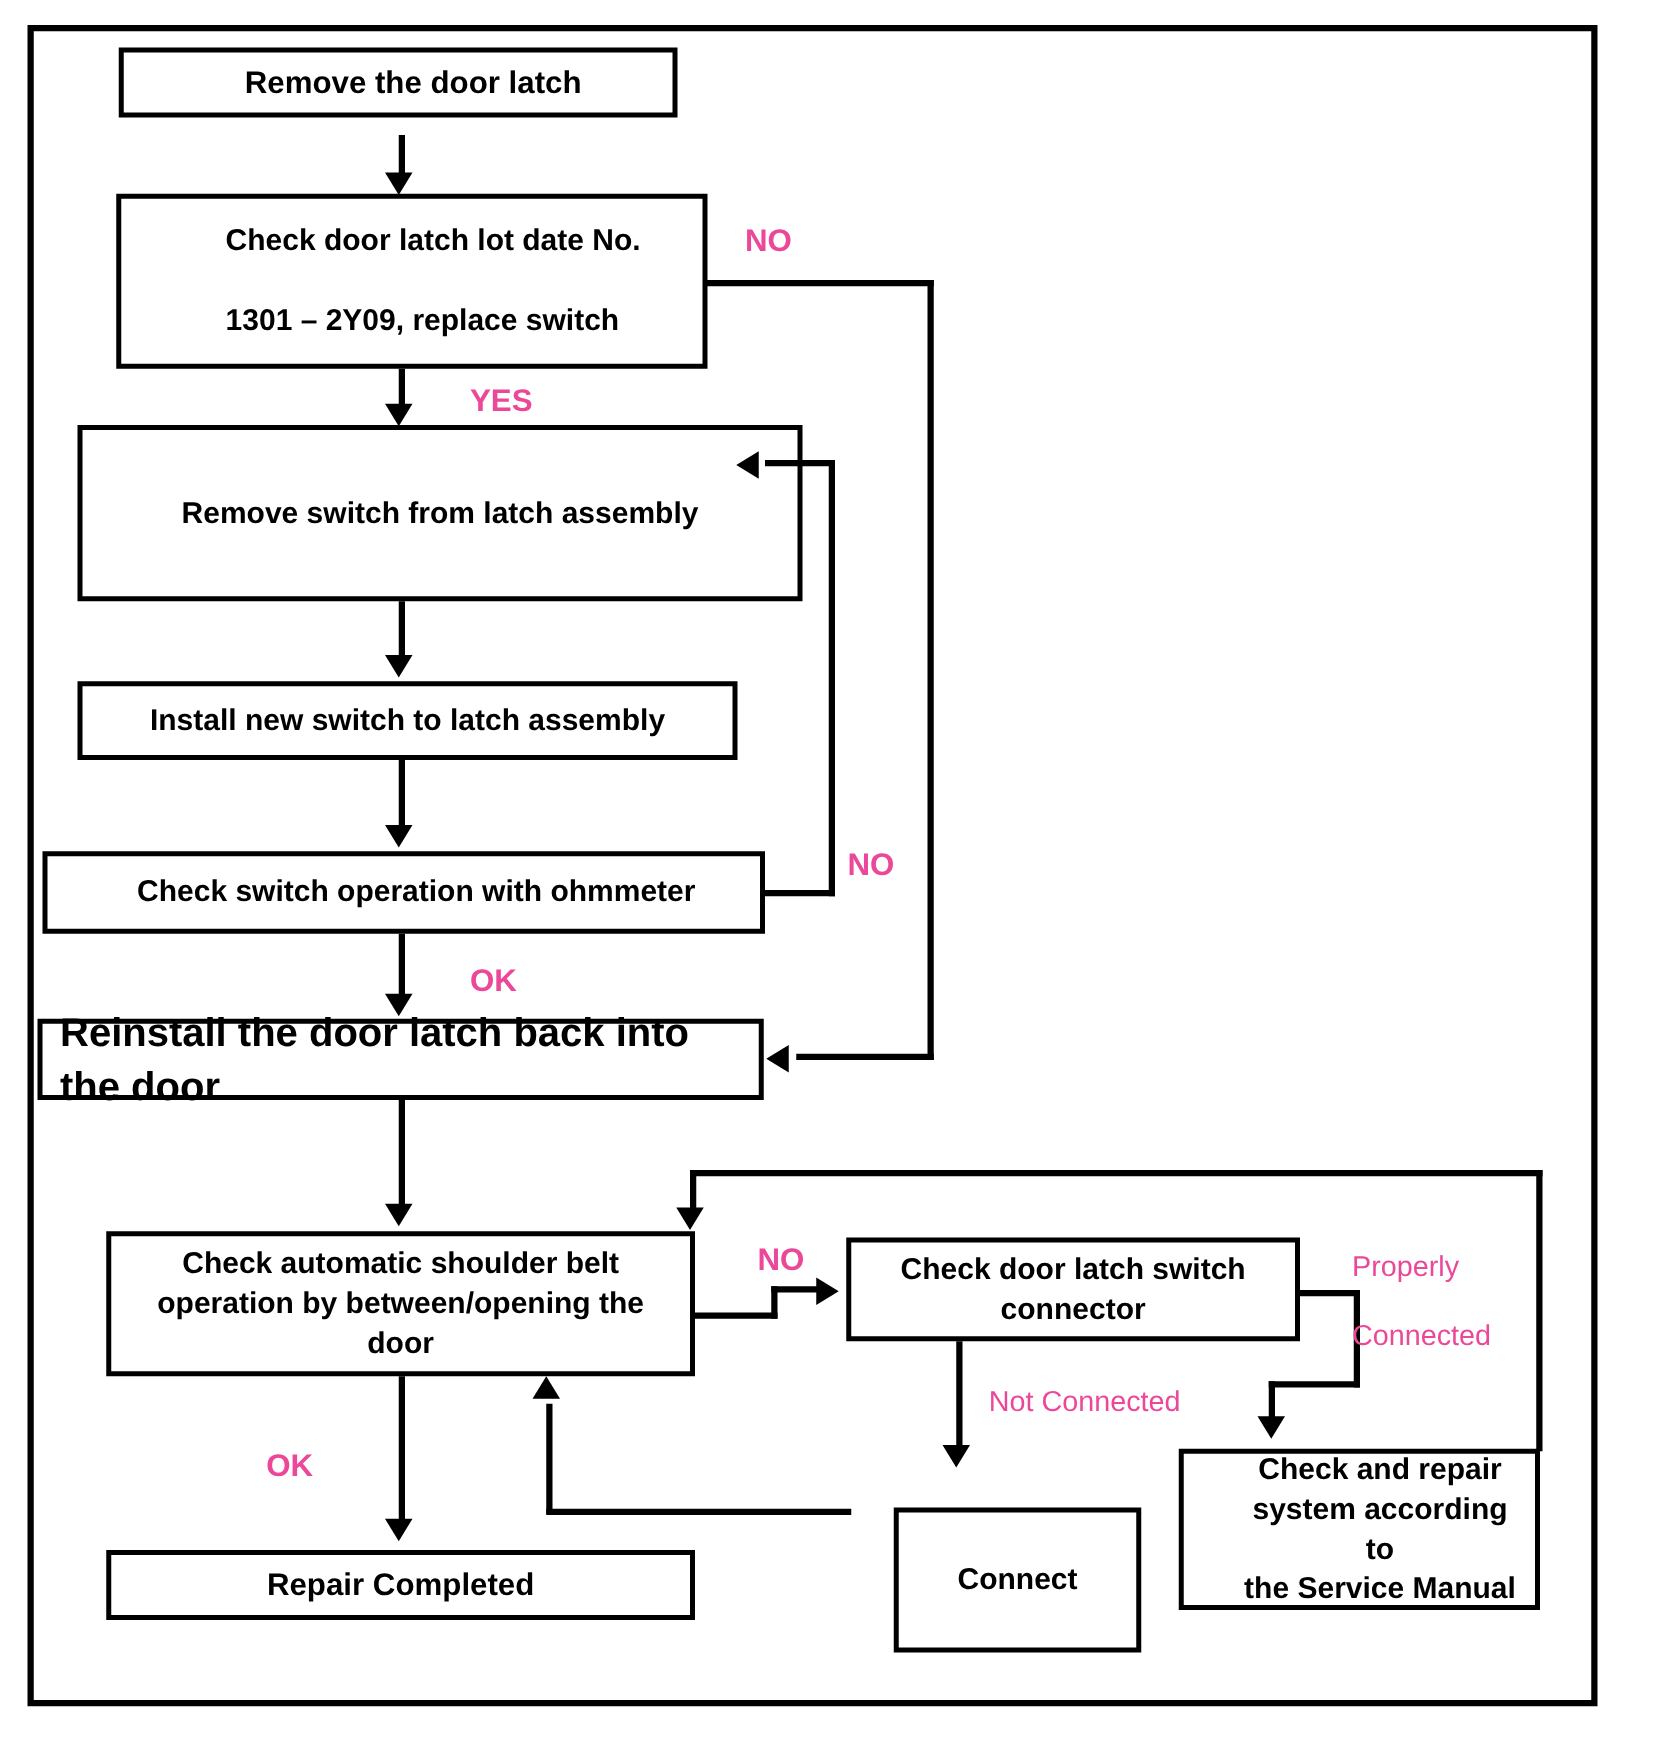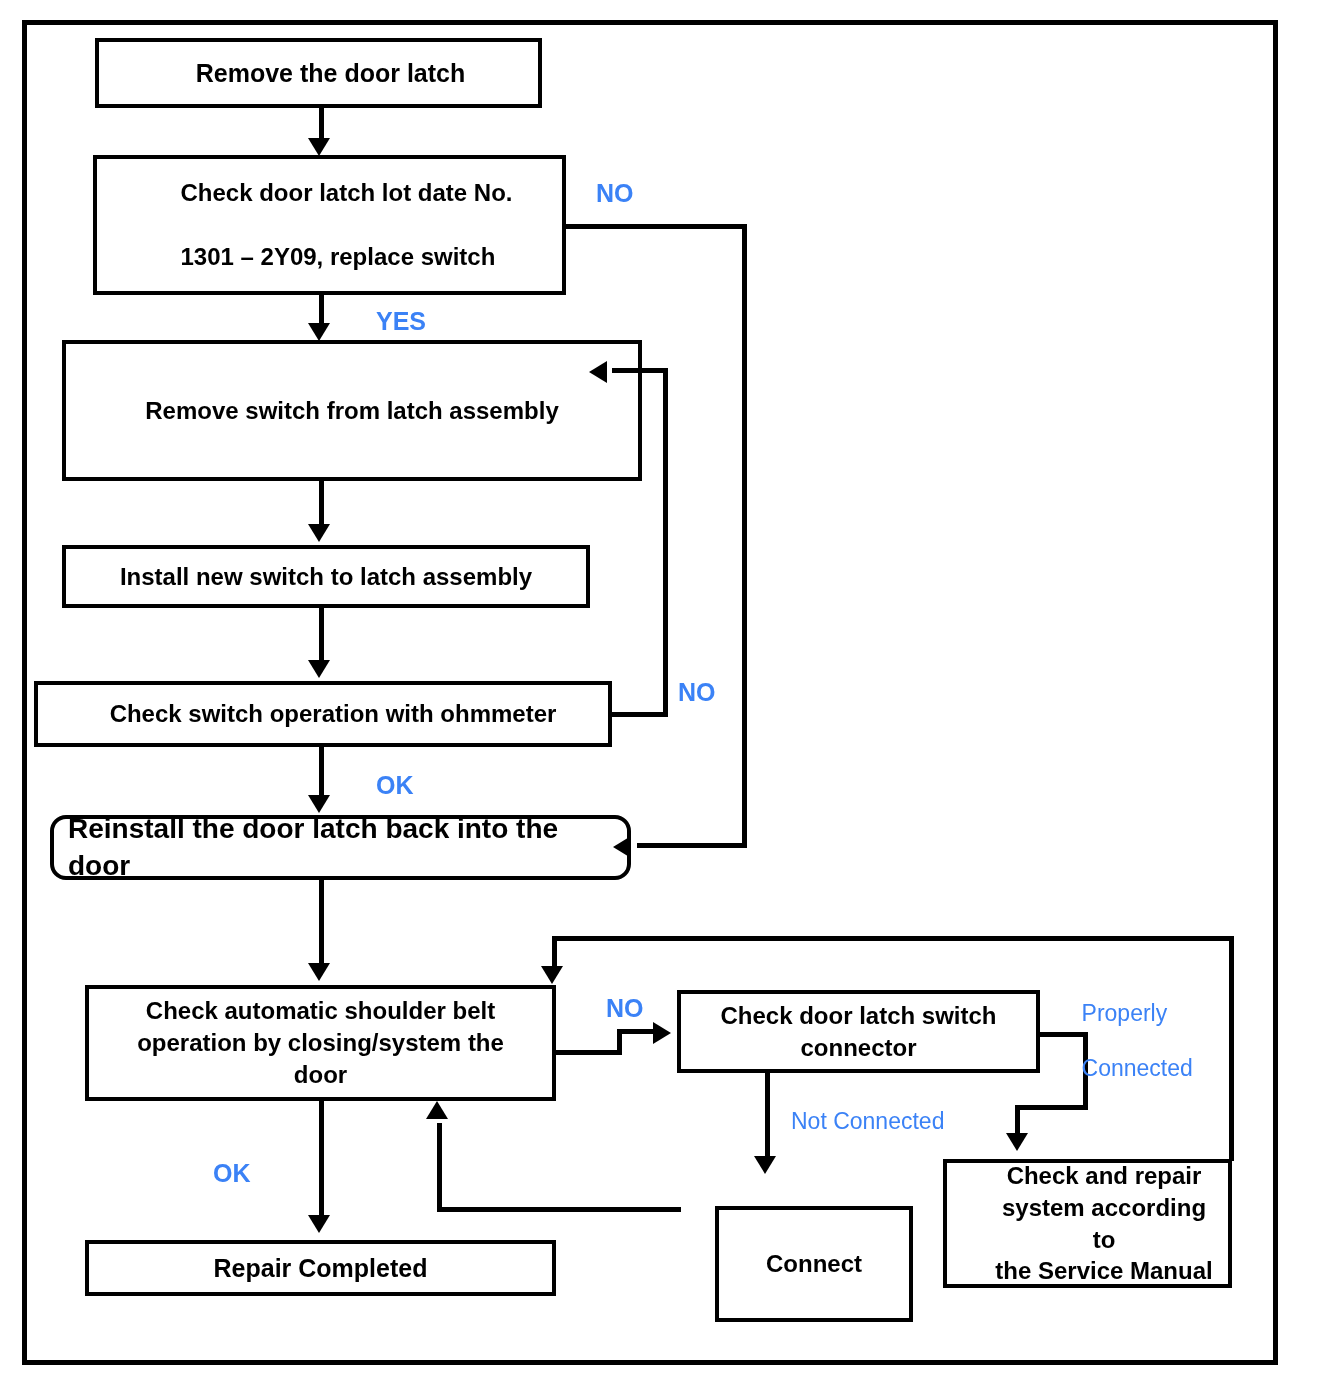--- a/index.html
+++ b/index.html
@@ -24,29 +24,29 @@
   .h{height:5px;}
   .v{width:5px;}
 
   
   .ar{position:absolute;width:0;height:0;}
   .ar-down{border-left:11px solid transparent;border-right:11px solid transparent;border-top:18px solid #000;}
   .ar-up{border-left:11px solid transparent;border-right:11px solid transparent;border-bottom:18px solid #000;}
   .ar-left{border-top:11px solid transparent;border-bottom:11px solid transparent;border-right:18px solid #000;}
   .ar-right{border-top:11px solid transparent;border-bottom:11px solid transparent;border-left:18px solid #000;}
 
-  .elabel{position:absolute;font-weight:bold;color:#3b82f6;white-space:pre;line-height:1.2;}
+  .elabel{position:absolute;font-weight:bold;color:#ec4899;white-space:pre;line-height:1.2;}
 </style>
 </head>
 <body>
 
 <div id="page">
   <div id="frame"></div>
 
-  <div class="node centerish" style="left:95px;top:38px;width:447px;height:70px;font-size:25px;">
+  <div class="node centerish" style="left:95px;top:38px;width:447px;height:56px;font-size:25px;">
     <span class="txt" style="text-align:left;padding-left:32px;">Remove the door latch</span>
   </div>
 
   <div class="node" style="left:93px;top:155px;width:473px;height:140px;font-size:24px;">
     <span class="txt" style="text-align:left;padding-left:42px;">
       <span>Check door latch lot date No.</span><br>
       <br>
       <span>1301 – 2Y09, replace switch</span>
     </span>
   </div>
@@ -56,28 +56,28 @@
   </div>
 
   <div class="node centerish" style="left:62px;top:545px;width:528px;height:63px;font-size:24px;">
     <span class="txt">Install new switch to latch assembly</span>
   </div>
 
   <div class="node centerish" style="left:34px;top:681px;width:578px;height:66px;font-size:24px;">
     <span class="txt" style="text-align:left;padding-left:28px;">Check switch operation with  ohmmeter</span>
   </div>
 
-  <div class="node centerish" style="left:50px;top:815px;width:581px;height:65px;font-size:28px;border-radius:16px;">
+  <div class="node centerish" style="left:30px;top:815px;width:581px;height:65px;font-size:32px;">
     <span class="txt" style="text-align:left;padding-left:14px;">Reinstall the door latch back into the door</span>
   </div>
 
   <div class="node" style="left:85px;top:985px;width:471px;height:116px;font-size:24px;">
     <span class="txt" style="text-align:center;">
       <span>Check automatic shoulder belt</span><br>
-      <span>operation by closing/system the</span><br>
+      <span>operation by between/opening the</span><br>
       <span>door</span>
     </span>
   </div>
 
   <div class="node centerish" style="left:85px;top:1240px;width:471px;height:56px;font-size:25px;">
     <span class="txt">Repair Completed</span>
   </div>
 
   <div class="node" style="left:677px;top:990px;width:363px;height:83px;font-size:24px;">
     <span class="txt" style="text-align:center;">

